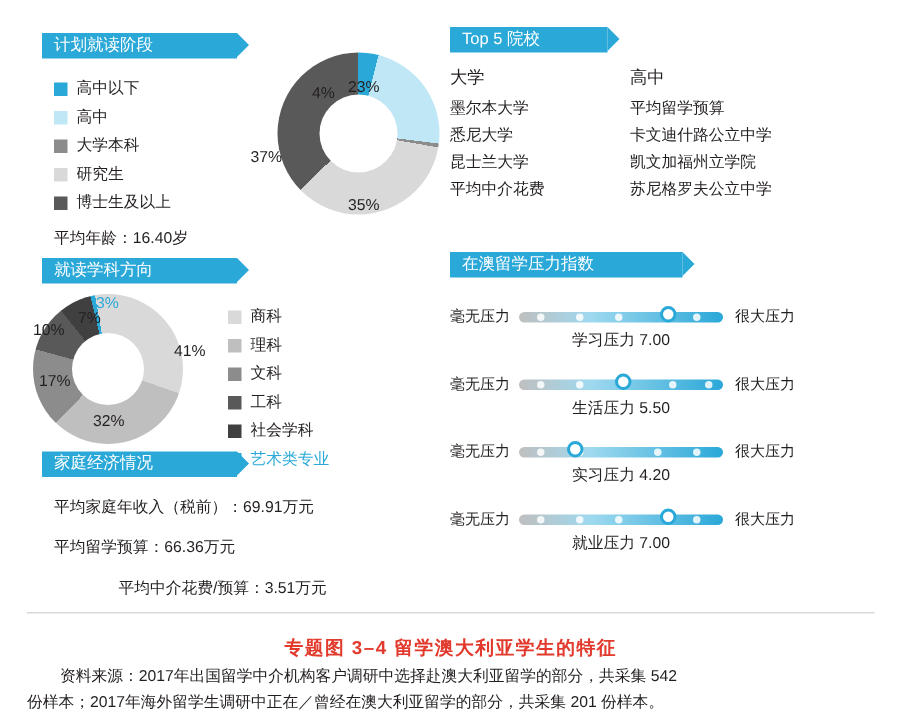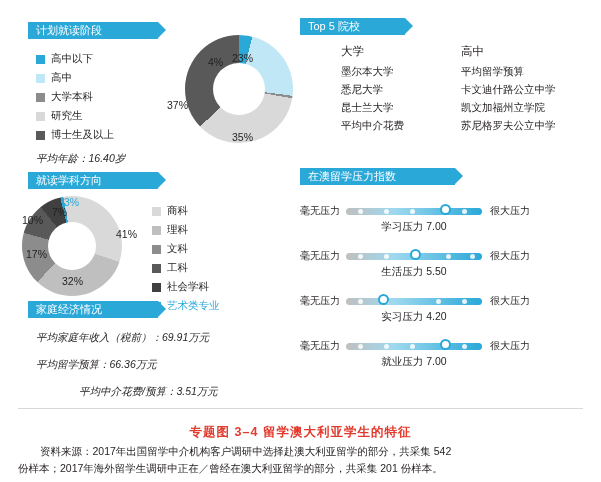--- a/index.html
+++ b/index.html
@@ -38,21 +38,20 @@
     white-space:nowrap;
   }
   .legend-swatch{
     width:9px;height:9px;
     margin-right:6px;
     flex:0 0 auto;
   }
   .stat-line{
     font-size:10.5px;
     white-space:nowrap;
-    font-style:italic;
   }
   .pie-label{
     position:absolute;
     font-size:10.5px;
     color:#231f20;
     white-space:nowrap;
   }
   .top5 table{
     border-collapse:collapse;
     font-size:10.5px;
@@ -228,21 +227,21 @@
 </div>
 
 <div class="stat-line" style="position:absolute;left:36px;top:331px;">平均家庭年收入（税前）：69.91万元</div>
 <div class="stat-line" style="position:absolute;left:36px;top:358px;">平均留学预算：66.36万元</div>
 <div class="stat-line" style="position:absolute;left:36px;top:385px;margin-left:43px;">平均中介花费/预算：3.51万元</div>
 
 <div class="banner" style="left:300px;top:18px;width:75px;">
   <span>Top 5 院校</span>
 </div>
 
-<div class="top5" style="position:absolute;left:300px;top:42px;margin-left:41px;">
+<div class="top5" style="position:absolute;left:300px;top:42px;">
   <table>
     <tbody>
         <tr>
       <td class="h" style="width:110px;">大学</td>
       <td class="h">高中</td>
     </tr>
     <tr>
       <td>墨尔本大学</td>
       <td>平均留学预算</td>
     </tr>

